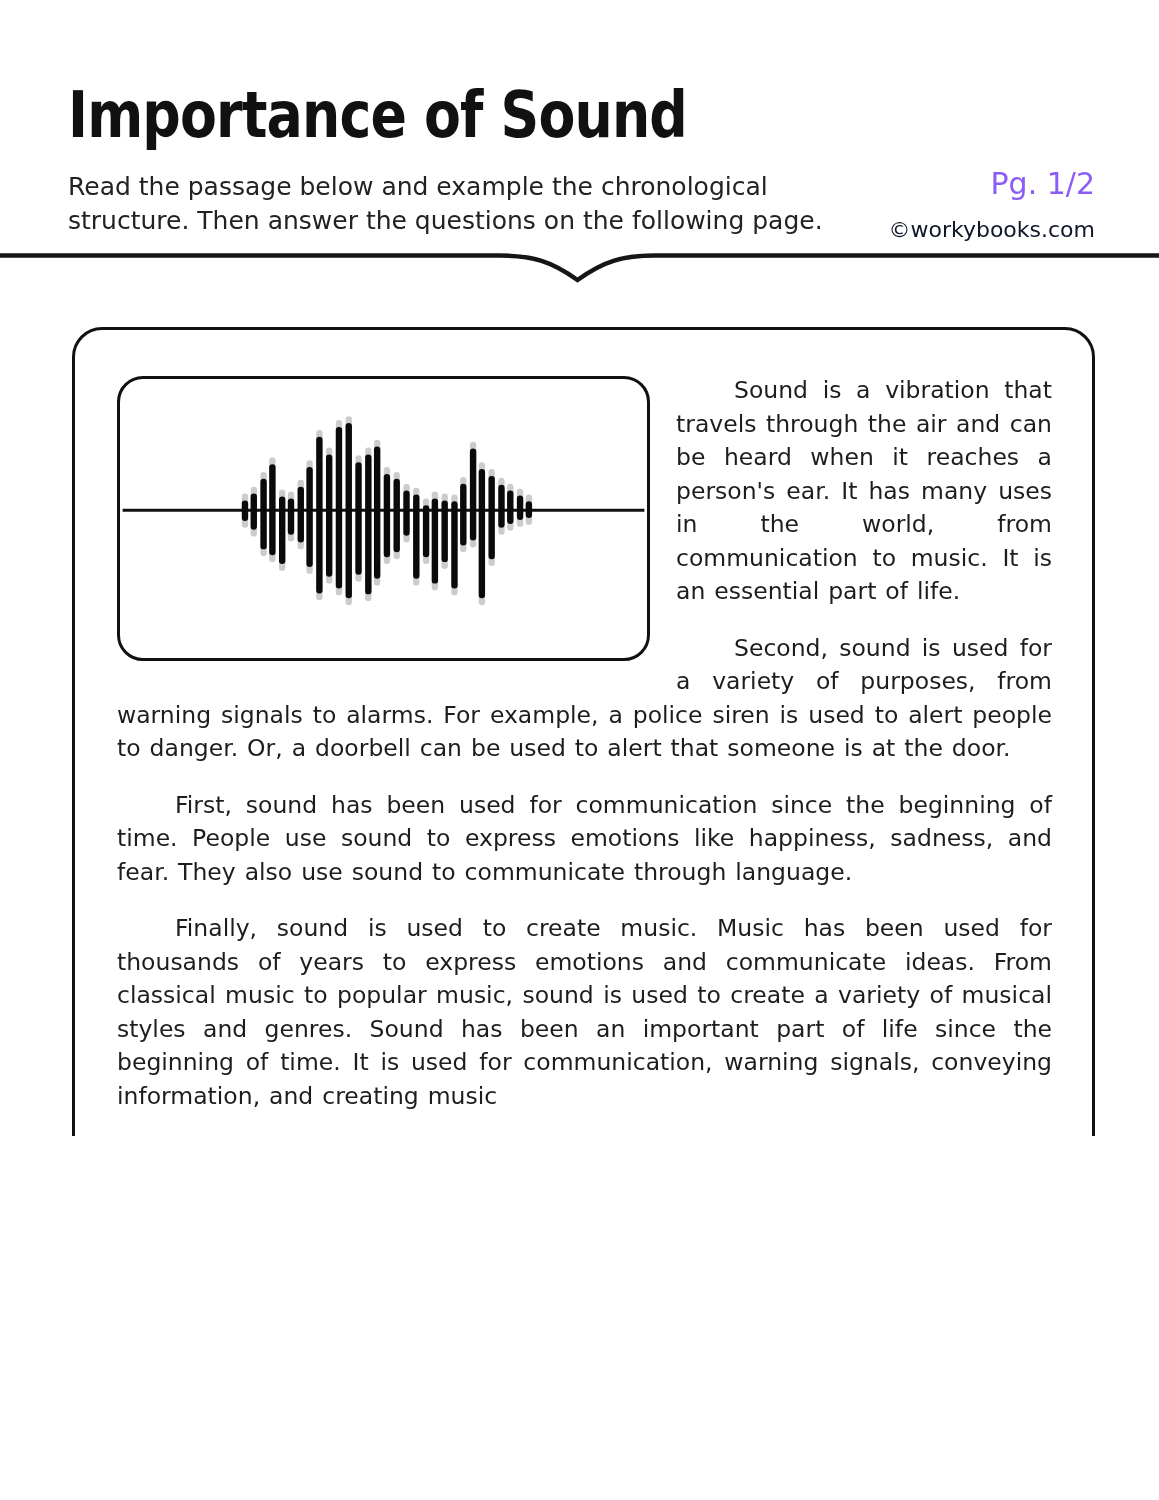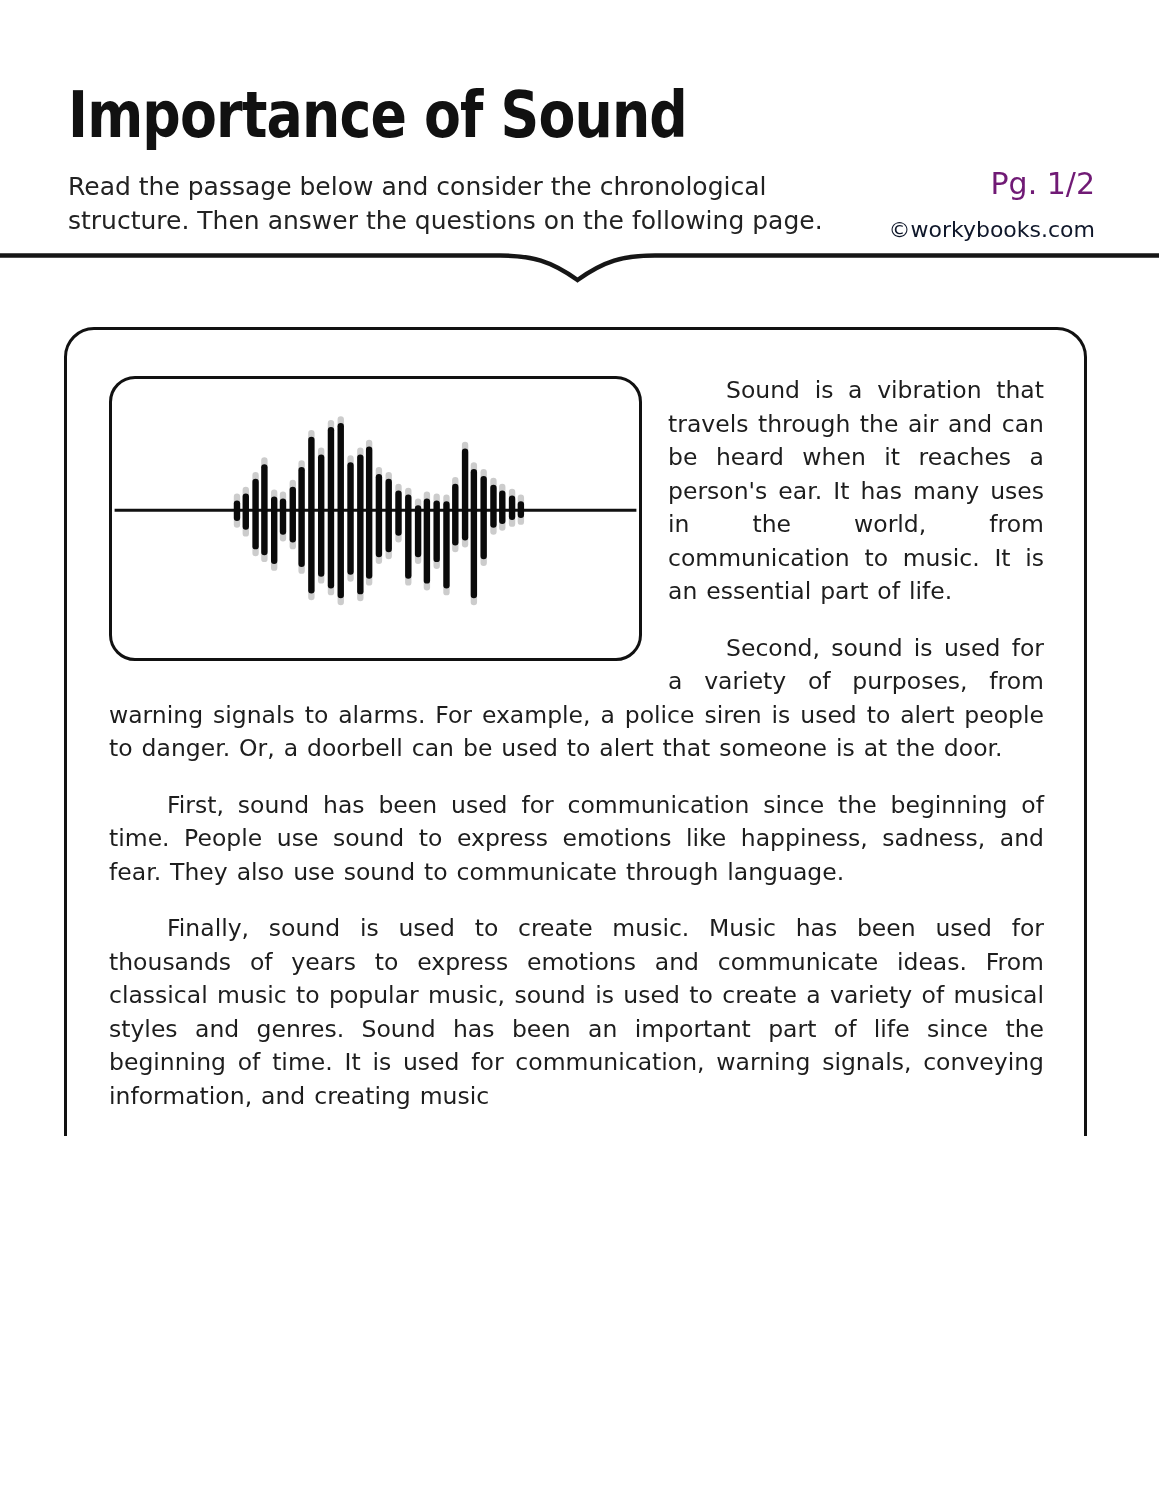--- a/index.html
+++ b/index.html
@@ -40,40 +40,40 @@
     color: #222;
   }
   .head-right {
     position: absolute;
     right: 64px;
     top: 166px;
     text-align: right;
   }
   .pg-label {
     font-size: 30px;
-    color: #701a75;
+    color: #8b5cf6;
   }
   .copyright {
     margin-top: 16px;
     font-size: 22px;
     color: #0f172a;
   }
   
   .divider {
     position: absolute;
     left: 0;
     top: 252px;
     width: 1159px;
     height: 40px;
     display: block;
   }
   
   .passage-box {
     position: absolute;
-    left: 64px;
+    left: 72px;
     top: 327px;
     width: 1023px;
     height: 975px;
     box-sizing: border-box;
     border: 3.5px solid #111;
     border-radius: 30px;
     padding: 44px 40px 0 42px;
     background: #fff;
   }
   .illustration {
@@ -102,21 +102,21 @@
     color: #1d1d1d;
   }
 </style>
 </head>
 <body>
 
 <div class="page">
 
   <div class="head-left">
     <h1 class="title">Importance of Sound</h1>
-    <p class="instructions">Read the passage below and consider the chronological structure. Then answer the questions on the following page.</p>
+    <p class="instructions">Read the passage below and example the chronological structure. Then answer the questions on the following page.</p>
   </div>
 
   <div class="head-right">
     <div class="pg-label">Pg. 1/2</div>
     <div class="copyright">©workybooks.com</div>
   </div>
 
   <svg class="divider" viewBox="0 0 1159 40" preserveAspectRatio="none" aria-hidden="true">
     <path d="M0 3.5 H500 C532 3.5 551 9 577.5 28 C604 9 623 3.5 655 3.5 H1159" fill="none" stroke="#161616" stroke-width="4.5"></path>
   </svg>

